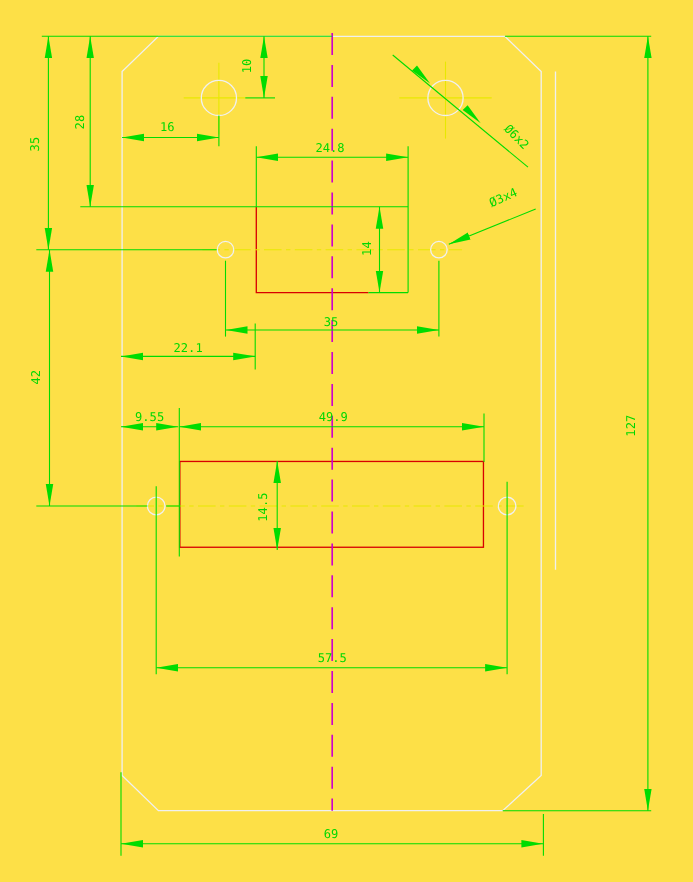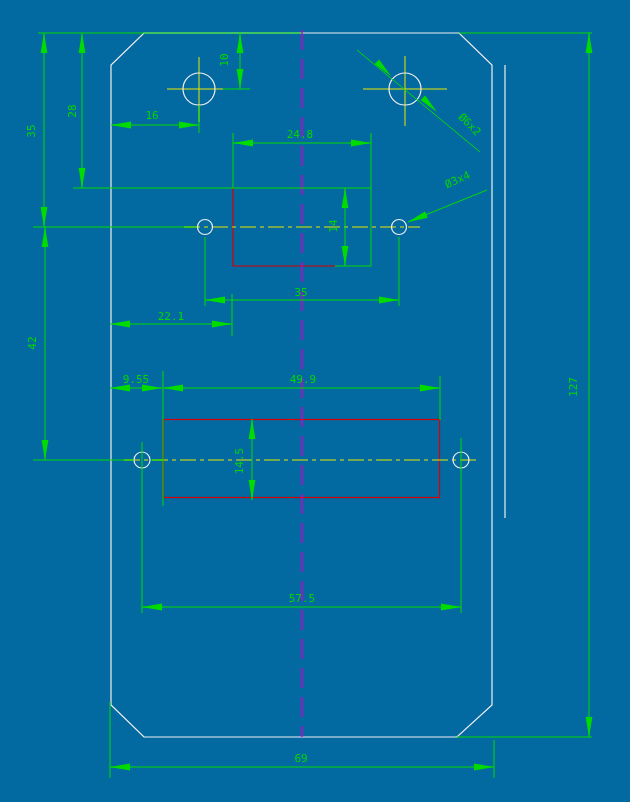--- a/index.html
+++ b/index.html
@@ -1,16 +1,16 @@
 <!DOCTYPE html>
 <html><head>
 <meta charset="utf-8">
 <style>
   html,body{margin:0;padding:0;background:#000;}
-  .stage{position:relative;width:630px;height:802px;background:#0369a1;overflow:hidden;}
+  .stage{position:relative;width:630px;height:802px;background:#fde047;overflow:hidden;}
   svg{display:block;}
   .g line,.g polyline{stroke:#00dc00;stroke-width:1;fill:none;}
   .dimline{stroke:#00dc00;stroke-width:1;fill:none;}
   .w{stroke:#f0f0f0;stroke-width:1.2;fill:none;}
   .r{stroke:#d80000;stroke-width:1.2;fill:none;}
   .y{stroke:#e8e800;stroke-width:1;fill:none;}
   .ydash{stroke-dasharray:16 4 4 4;}
   .m{stroke:#cc00cc;stroke-width:1.5;fill:none;stroke-dasharray:20 9;}
   text.t{fill:#00d800;font-family:"DejaVu Sans Mono",monospace;font-size:11px;text-anchor:middle;}
   .arrfill{fill:#00dc00;}

